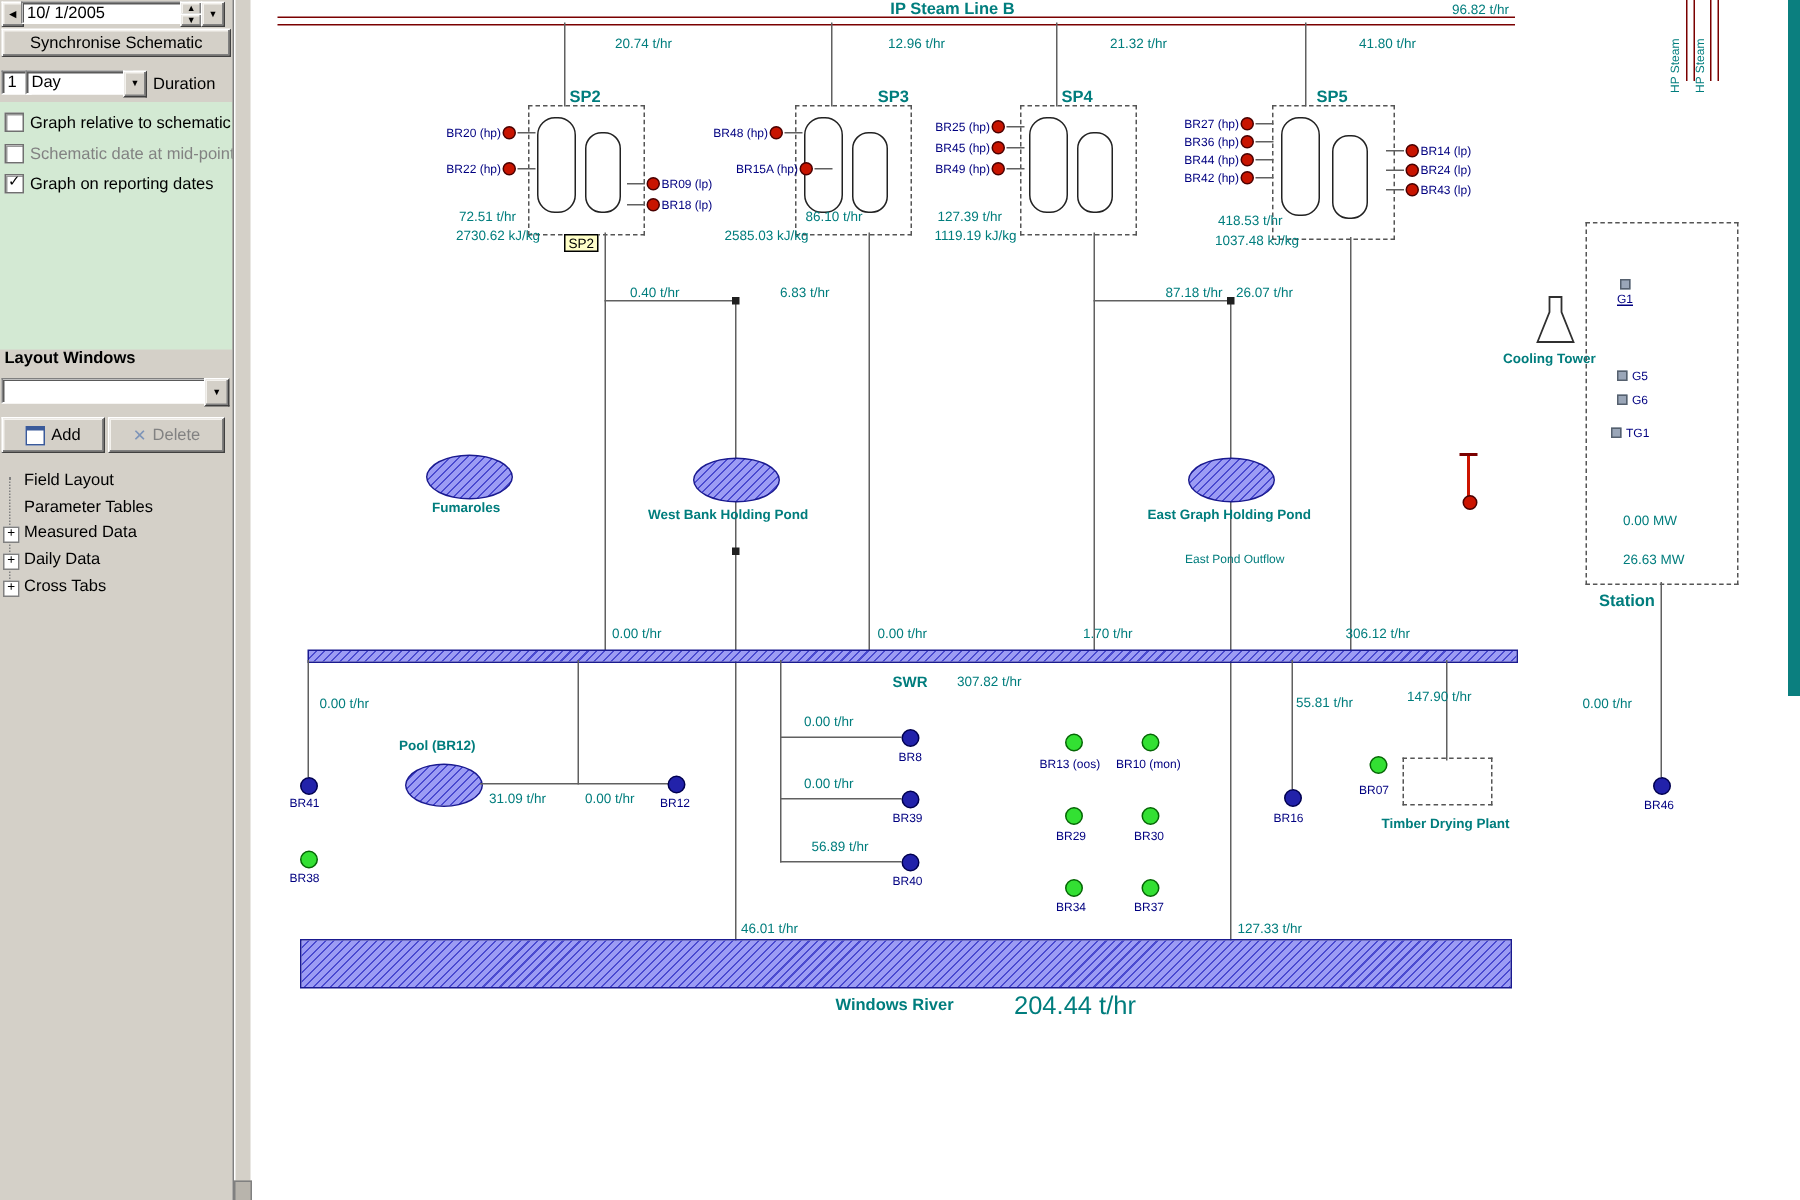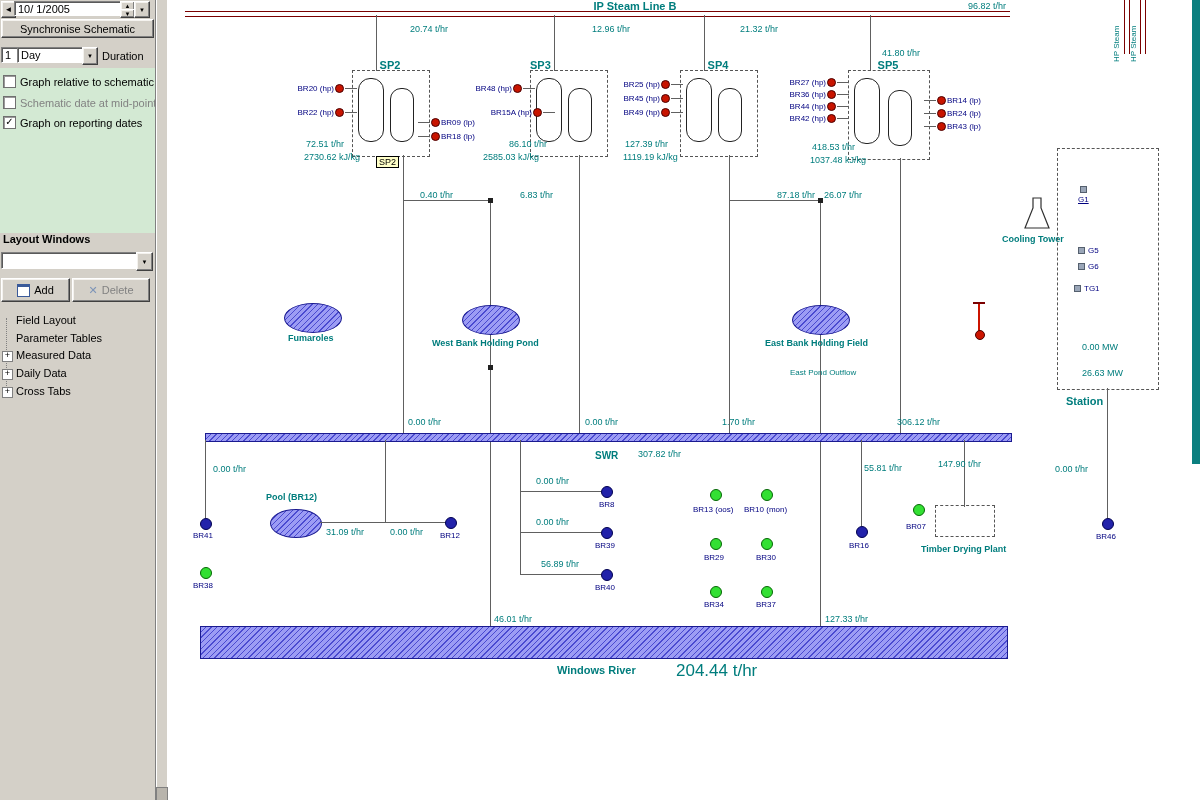--- a/index.html
+++ b/index.html
@@ -145,21 +145,21 @@
   <div class="vtext" style="left:1112px;top:4px;height:58px;">HP Steam</div>
   <div class="vtext" style="left:1129px;top:4px;height:58px;">HP Steam</div>
 
   <div class="v" style="left:376px;top:15px;height:56px;"></div>
   <div class="v" style="left:554px;top:15px;height:56px;"></div>
   <div class="v" style="left:704px;top:15px;height:56px;"></div>
   <div class="v" style="left:870px;top:15px;height:56px;"></div>
   <div class="flow" style="left:410px;top:24px;">20.74 t/hr</div>
   <div class="flow" style="left:592px;top:24px;">12.96 t/hr</div>
   <div class="flow" style="left:740px;top:24px;">21.32 t/hr</div>
-  <div class="flow" style="left:882px;top:24px;margin-top:24px;">41.80 t/hr</div>
+  <div class="flow" style="left:906px;top:24px;">41.80 t/hr</div>
 
   <div class="tbold" style="left:352px;top:59px;width:76px;text-align:center;font-size:11px;">SP2</div>
   <div class="dashedbox" style="left:352px;top:70px;width:76px;height:85px;"></div>
   <div class="vessel" style="left:358px;top:78px;width:24px;height:62px;border-radius:12px;"></div>
   <div class="vessel" style="left:390px;top:88px;width:22px;height:52px;border-radius:11px;"></div>
   <div class="bore" style="left:288px;top:84px;">
     <span class="bl" style="width:46px;text-align:right;">BR20 (hp)</span>
     <span class="dot"></span>
       <span class="seg"></span>
   </div>
@@ -175,35 +175,35 @@
   </div>
   <div class="bore" style="left:418px;top:132px;">
     <span class="seg"></span>
       <span class="dot"></span>
     <span class="bl">BR18 (lp)</span>
   </div>
   <div class="flow" style="left:306px;top:139px;">72.51 t/hr</div>
   <div class="flow" style="left:304px;top:152px;">2730.62 kJ/kg</div>
   <div class="tag" style="left:376px;top:156px;">SP2</div>
 
-  <div class="tbold" style="left:530px;top:59px;width:76px;text-align:left;font-size:11px;">SP3</div>
+  <div class="tbold" style="left:530px;top:59px;width:76px;text-align:right;font-size:11px;">SP3</div>
   <div class="dashedbox" style="left:530px;top:70px;width:76px;height:85px;"></div>
   <div class="vessel" style="left:536px;top:78px;width:24px;height:62px;border-radius:12px;"></div>
   <div class="vessel" style="left:568px;top:88px;width:22px;height:52px;border-radius:11px;"></div>
   <div class="bore" style="left:462px;top:84px;">
     <span class="bl" style="width:50px;text-align:right;">BR48 (hp)</span>
     <span class="dot"></span>
       <span class="seg"></span>
   </div>
   <div class="bore" style="left:482px;top:108px;">
     <span class="bl" style="width:50px;text-align:right;">BR15A (hp)</span>
     <span class="dot"></span>
       <span class="seg"></span>
   </div>
-  <div class="flow" style="left:485px;top:139px;padding-left:24px;">86.10 t/hr</div>
+  <div class="flow" style="left:513px;top:139px;padding-left:24px;">86.10 t/hr</div>
   <div class="flow" style="left:483px;top:152px;">2585.03 kJ/kg</div>
 
   <div class="tbold" style="left:680px;top:59px;width:76px;text-align:center;font-size:11px;">SP4</div>
   <div class="dashedbox" style="left:680px;top:70px;width:76px;height:85px;"></div>
   <div class="vessel" style="left:686px;top:78px;width:24px;height:62px;border-radius:12px;"></div>
   <div class="vessel" style="left:718px;top:88px;width:22px;height:52px;border-radius:11px;"></div>
   <div class="bore" style="left:614px;top:80px;">
     <span class="bl" style="width:46px;text-align:right;">BR25 (hp)</span>
     <span class="dot"></span>
       <span class="seg"></span>
@@ -304,21 +304,21 @@
   <div class="flow" style="left:1082px;top:342px;">0.00 MW</div>
   <div class="flow" style="left:1082px;top:368px;">26.63 MW</div>
   <div class="tbold" style="left:1066px;top:395px;font-size:11px;">Station</div>
   <div class="v" style="left:1107px;top:388px;height:130px;"></div>
 
   <div class="pond hatch" style="left:284px;top:303px;width:56px;height:28px;"></div>
   <div class="tbold" style="left:288px;top:333px;font-size:9px;">Fumaroles</div>
   <div class="pond hatch" style="left:462px;top:305px;width:56px;height:28px;"></div>
   <div class="tbold" style="left:432px;top:338px;font-size:9px;">West Bank Holding Pond</div>
   <div class="pond hatch" style="left:792px;top:305px;width:56px;height:28px;"></div>
-  <div class="tbold" style="left:765px;top:338px;font-size:9px;">East Bank Holding Field</div>
+  <div class="tbold" style="left:765px;top:338px;font-size:9px;">East Graph Holding Pond</div>
   <div class="tbold" style="left:790px;top:368px;font-size:8px;font-weight:normal;">East Pond Outflow</div>
 
   <div class="h" style="left:973px;top:302px;width:12px;background:#7a0000;height:2px;"></div>
   <div class="v" style="left:978px;top:304px;height:28px;width:2px;background:#cc1400;"></div>
   <div style="position:absolute;left:975px;top:330px;width:8px;height:8px;border-radius:50%;background:#cc1400;border:1px solid #4a0000;"></div>
 
   <div class="flow" style="left:408px;top:417px;">0.00 t/hr</div>
   <div class="flow" style="left:585px;top:417px;">0.00 t/hr</div>
   <div class="flow" style="left:722px;top:417px;">1.70 t/hr</div>
   <div class="flow" style="left:897px;top:417px;">306.12 t/hr</div>

